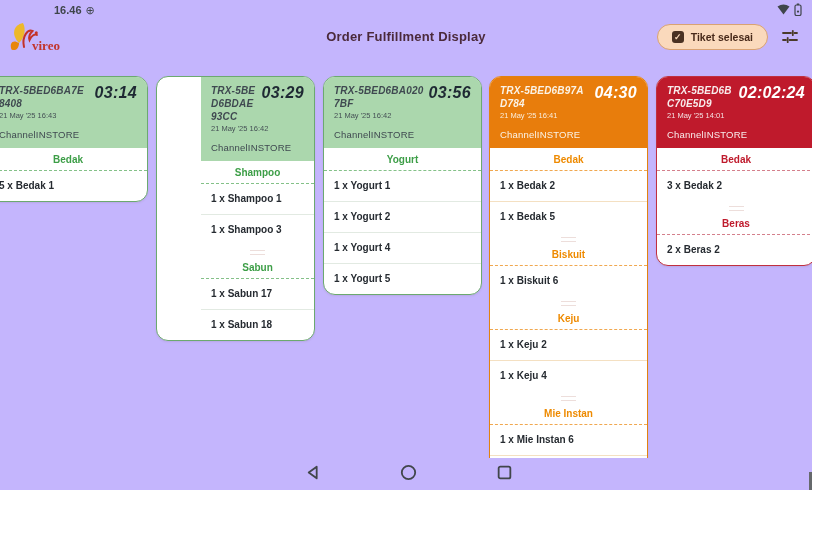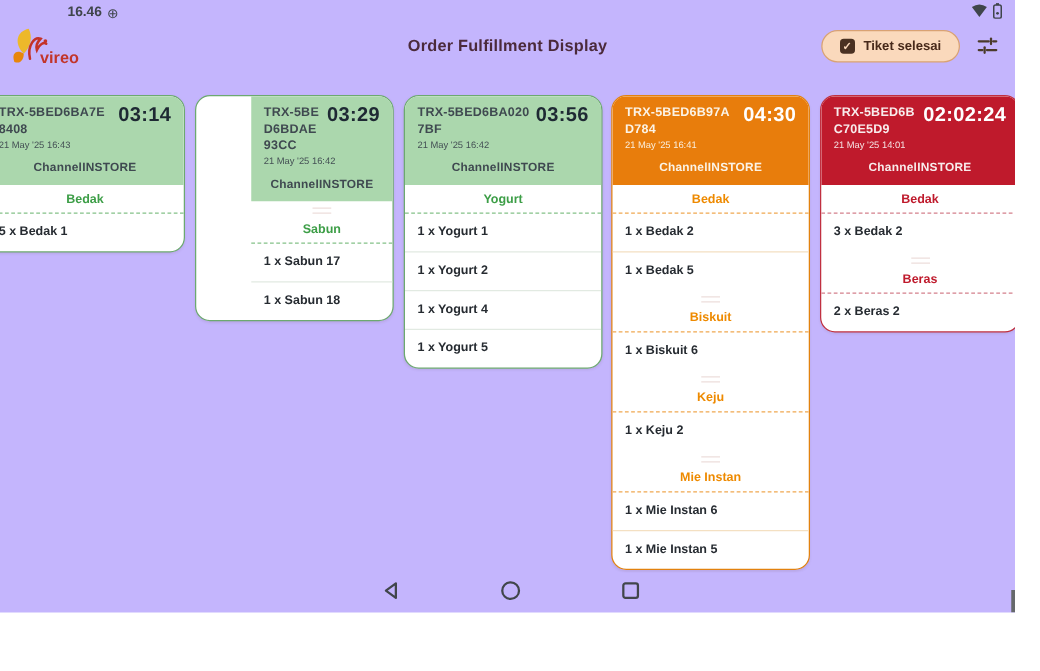--- a/index.html
+++ b/index.html
@@ -8,47 +8,47 @@
 
   
   .statusbar { position:absolute; top:2px; left:0; width:100%; height:16px;
     display:flex; justify-content:space-between; align-items:center;
     padding:0 10px 0 54px; font-size:11px; font-weight:700; color:#3F454B; }
   .statusbar .left, .statusbar .right { display:flex; align-items:center; gap:4px; }
   .glyph-icon { font-size:11px; font-weight:400; color:#3F454B; }
 
   
   .appbar { position:absolute; top:18px; left:0; width:100%; height:46px; }
-  .logo { position:absolute; left:8px; top:2px; width:64px; height:40px; }
+  .logo { position:absolute; left:8px; top:2px; width:64px; height:40px;font-family:Liberation Serif, serif; }
   .page-title { position:absolute; left:0; right:0; top:11px; text-align:center;
     font-size:13px; font-weight:700; color:#4B2A3B; letter-spacing:.2px; }
   .done-btn { position:absolute; right:44px; top:6px; display:flex; align-items:center; gap:7px;
     background:#FAD9BC; border:1px solid #D9A273; border-radius:15px; padding:6px 14px;
     font-size:10.5px; font-weight:700; color:#47291A; cursor:pointer; }
   .checkbox-ic { width:12px; height:12px; background:#4A3122; border-radius:3px;
     display:flex; align-items:center; justify-content:center; color:#FAD9BC; font-size:9px; line-height:1; }
   .tune-btn { position:absolute; right:12px; top:9px; width:20px; height:20px; cursor:pointer; }
 
   
   .board { position:absolute; top:75px; left:0; width:100%; height:383px; overflow:hidden; }
   .card { position:absolute; top:1px; background:#ffffff; border:1.2px solid var(--bd);
     border-radius:12px; overflow:hidden; box-shadow:0 1px 2px rgba(90,60,40,.10); }
   .card:nth-child(1){ left:-12px; width:160px; }
   .card:nth-child(2){ left:156px;  width:159px;padding-left:44px; }
   .card:nth-child(3){ left:323px;  width:159px; }
   .card:nth-child(4){ left:489px;  width:159px; }
   .card:nth-child(5){ left:656px;  width:160px; }
 
   .card-header { background:var(--hdr); color:var(--htx); padding:7px 10px 8px; }
-  .trx-row { display:flex; justify-content:flex-start; align-items:flex-start; gap:5px; }
+  .trx-row { display:flex; justify-content:flex-start; align-items:flex-start; gap:5px;font-style:italic; }
   .trx { font-size:10px; font-weight:700; letter-spacing:.2px; line-height:1.3; word-break:break-all; }
   .timer { font-size:16px; font-weight:700; color:var(--timer); white-space:nowrap; letter-spacing:.3px; }
   .date { font-size:7.5px; font-weight:400; margin-top:1px; opacity:.95; }
-  .channel-row { display:flex; justify-content:center; margin-top:9px;
-    font-size:9.5px; font-weight:700; letter-spacing:.2px; }
+  .channel-row { display:flex; justify-content:flex-start; margin-top:9px;
+    font-size:9.5px; font-weight:400; letter-spacing:.2px; }
 
   .section-title { text-align:center; color:var(--accent); font-size:10px; font-weight:700;
     padding:6px 0 5px; border-bottom:1px dashed var(--dash); }
   .item { font-size:10px; font-weight:600; color:#262B31; padding:9px 10px 10px;
     border-bottom:1px solid var(--sep); }
   .section .item:last-child { border-bottom:none; }
   .sec-divider { width:15px; height:5px; margin:5px auto 1px;
     border-top:1.6px solid #EDDEDB; border-bottom:1.6px solid #EDDEDB; }
 
   
@@ -137,20 +137,25 @@
         <span class="trx">TRX-5BED6BDAE93CC</span>
         <span class="timer">03:29</span>
       </div>
       <div class="date">21 May '25 16:42</div>
       <div class="channel-row">
         <span>Channel</span>
         <span>INSTORE</span>
       </div>
     </div>
     <div class="card-body">
+          <div class="section">
+            <div class="section-title">Shampoo</div>
+            <div class="item">1 x Shampoo 1</div>
+            <div class="item">1 x Shampoo 3</div>
+          </div>
           <div class="sec-divider"></div>
           <div class="section">
             <div class="section-title">Sabun</div>
             <div class="item">1 x Sabun 17</div>
             <div class="item">1 x Sabun 18</div>
           </div>
         </div>
   </div>
       <div class="card" style="--hdr: #ABD7AD; --bd: #6CA970; --accent: #3D9E47; --htx: #3F4950; --timer: #1E2933; --sep: #E2EAE2; --dash: #84C188;">
     <div class="card-header">
@@ -194,20 +199,21 @@
           </div>
           <div class="sec-divider"></div>
           <div class="section">
             <div class="section-title">Biskuit</div>
             <div class="item">1 x Biskuit 6</div>
           </div>
           <div class="sec-divider"></div>
           <div class="section">
             <div class="section-title">Keju</div>
             <div class="item">1 x Keju 2</div>
+            <div class="item">1 x Keju 4</div>
           </div>
           <div class="sec-divider"></div>
           <div class="section">
             <div class="section-title">Mie Instan</div>
             <div class="item">1 x Mie Instan 6</div>
             <div class="item">1 x Mie Instan 5</div>
           </div>
         </div>
   </div>
       <div class="card" style="--hdr: #BF1A2C; --bd: #C03040; --accent: #BF1A2C; --htx: #F8ECEC; --timer: #FFFFFF; --sep: #F0D9D9; --dash: #D4808C;">

